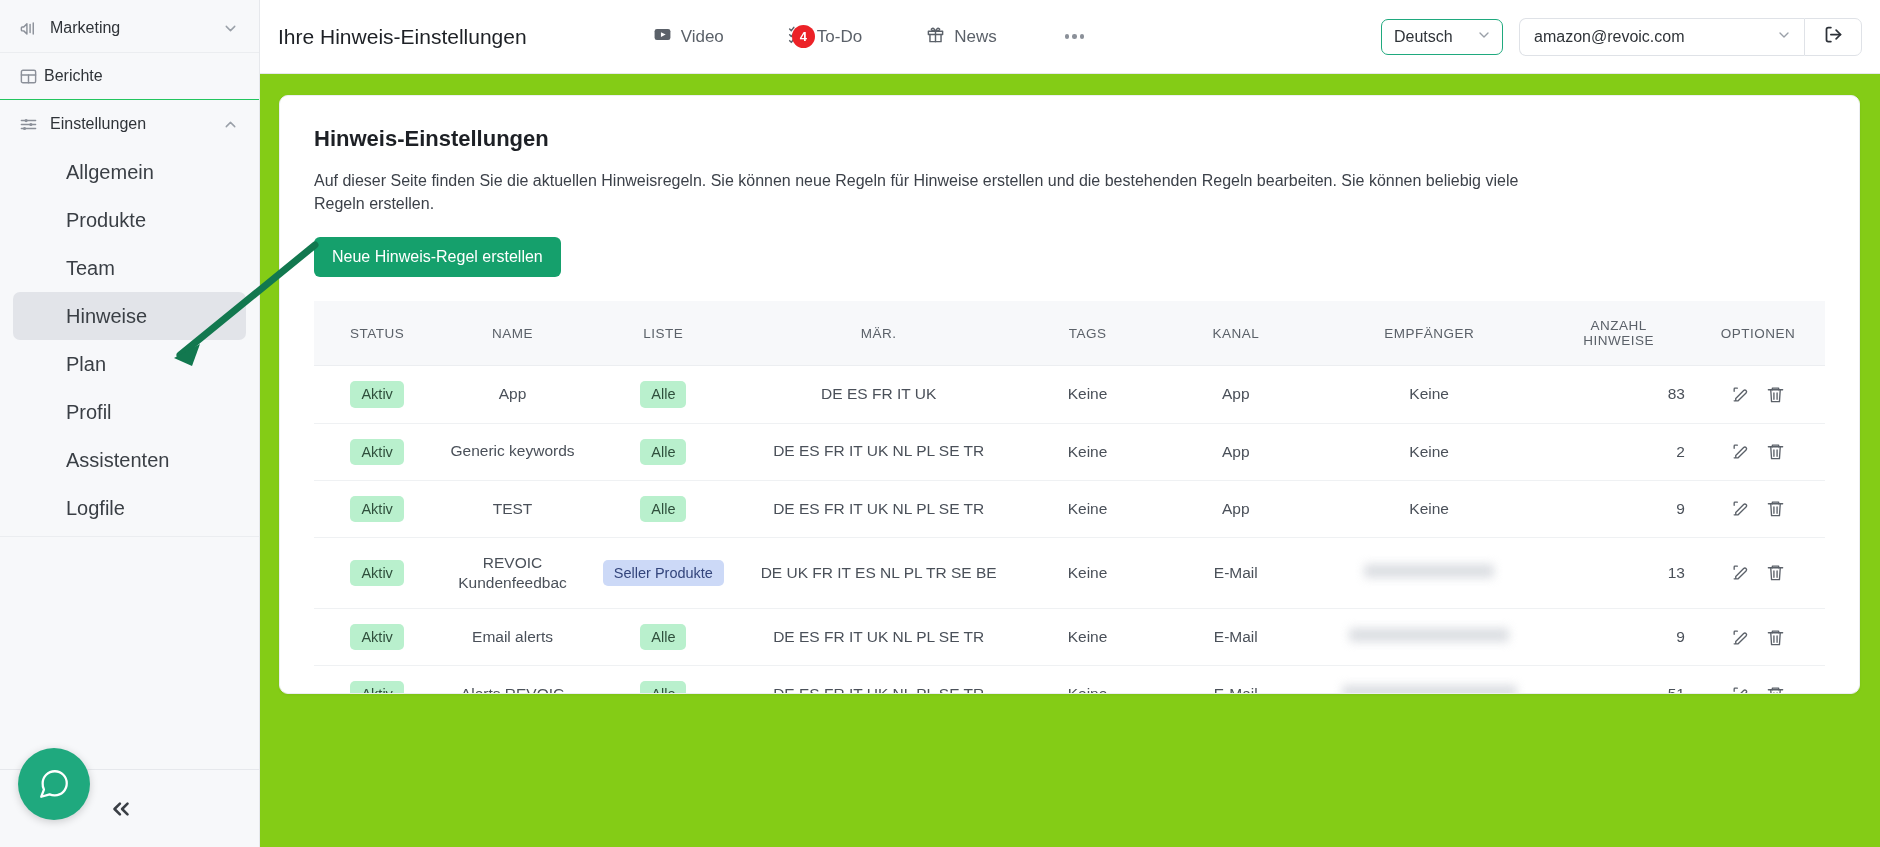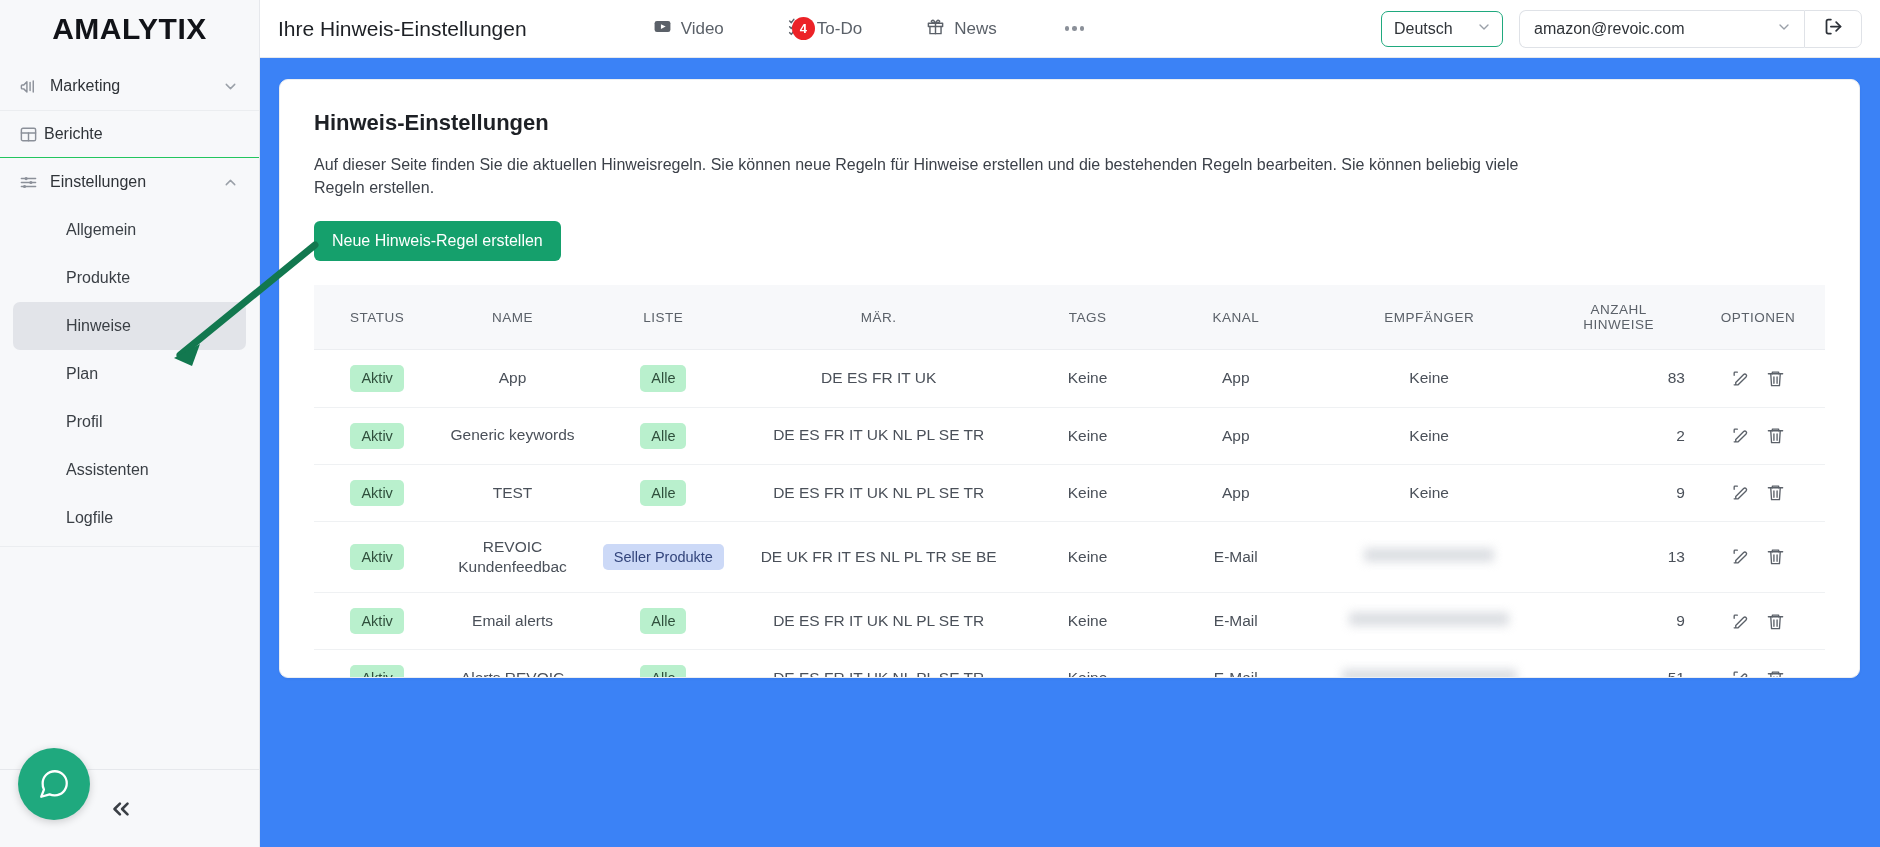--- a/index.html
+++ b/index.html
@@ -29,41 +29,41 @@
     height: 48px; display: flex; align-items: center; gap: 12px;
     padding: 0 20px 0 18px; cursor: pointer; color: #2f3338;
     font-size: 16px; position: relative;
   }
   .nav-group .ico { width: 20px; height: 20px; flex: 0 0 20px; display:flex; align-items:center; justify-content:center; color:#8b9099; }
   .nav-group .lbl { flex: 1 1 auto; }
   .nav-group .chev { color: #9aa0a8; display:flex; align-items:center; }
   .nav-group.bordered { border-top: 1px solid #ebedf0; border-bottom: 1px solid #22c55e; gap: 6px; }
   .sub-item {
     height: 48px; display: flex; align-items: center;
-    padding-left: 53px; font-size: 16px; color: #3a3f45; cursor: pointer;
+    padding-left: 53px; font-size: 20px; color: #3a3f45; cursor: pointer;
     margin: 0 13px; border-radius: 7px; text-align: center;
   }
   .sub-item.active { background: #e2e4e9; }
   .sidebar-divider { border-top: 1px solid #ebedf0; margin-top: 4px; }
   .sidebar-foot {
     height: 78px; border-top: 1px solid #e6e8ec;
     display: flex; align-items: center; padding-left: 108px;
   }
   .collapse-btn { color: #3a3f45; cursor: pointer; display:flex; align-items:center; }
   .chat-bubble {
     position: absolute; left: 18px; bottom: 27px;
     width: 72px; height: 72px; border-radius: 50%;
     background: #1fa97e; display: flex; align-items: center; justify-content: center;
     box-shadow: 0 2px 8px rgba(0,0,0,.18); cursor: pointer;
   }
 
   
   .main { flex: 1 1 auto; display: flex; flex-direction: column; min-width: 0; background:#ffffff; }
   .topbar {
-    height: 58px; display: flex; align-items: center;
+    height: 74px; display: flex; align-items: center;
     border-bottom: 1px solid #e6e8ec; padding: 0 18px 0 18px;
     background: #ffffff;
   }
   .page-title { font-size: 21px; color: #1d2025; margin-left: 0px; white-space: nowrap; }
   .topnav { display: flex; align-items: center; gap: 12px; margin-left: 100px; }
   .topnav-item {
     display: flex; align-items: center; gap: 9px; cursor: pointer;
     color: #5b6169; font-size: 17px; padding: 0 26px; position: relative;
   }
   .badge {
@@ -87,21 +87,21 @@
     justify-content: space-between; padding: 0 12px 0 14px;
     font-size: 16px; color: #2f3338; cursor: pointer; background:#fff;
   }
   .logout-btn {
     width: 58px; border: 1px solid #dfe2e7; border-radius: 0 7px 7px 0;
     display: flex; align-items: center; justify-content: center;
     cursor: pointer; background:#fff; color:#2c3138;
   }
 
   
-  .content { flex: 1 1 auto; background: #3b82f6; padding: 21px 20px 0 19px; overflow: hidden; }
+  .content { flex: 1 1 auto; background: #84cc16; padding: 21px 20px 0 19px; overflow: hidden; }
   .card {
     background: #ffffff; border-radius: 9px; border: 1px solid #eceef1;
     box-shadow: 0 1px 3px rgba(16,24,40,.05);
     padding: 30px 34px 0 34px; height: 599px; overflow: hidden;
   }
   .card-title { font-size: 22px; color: #1d2025; margin-bottom: 17px; }
   .card-desc { font-size: 16px; color: #3c4149; line-height: 1.45; max-width: 1216px; }
   .primary-btn {
     margin-top: 22px; height: 40px; background: #15a06c; color: #fff;
     border: none; border-radius: 6px; padding: 0 18px; font-size: 16px;
@@ -147,21 +147,20 @@
   .blurred.w3 { width: 175px; }
   
   .arrow-overlay { position: absolute; left: 0; top: 0; pointer-events: none; }
 </style>
 </head>
 <body>
 
 <div id="app">
 
   <aside class="sidebar">
-    <div class="brand">AMALYTIX</div>
 
     <nav class="nav">
 
       <div class="nav-group">
         <span class="ico">
           <svg width="19" height="19" viewBox="0 0 24 24" fill="none" stroke="currentColor" stroke-width="1.8" stroke-linecap="round" stroke-linejoin="round">
             <path d="M3 11v3a1 1 0 0 0 1 1h2l4 4V6L6 10H4a1 1 0 0 0-1 1z"></path>
               <path d="M14 7v10"></path>
               <path d="M18 5v14"></path>
           </svg>
@@ -202,20 +201,23 @@
               <polyline points="18 15 12 9 6 15"></polyline>
             </svg>
         </span>
       </div>
 
       <div class="sub-item">
         <span>Allgemein</span>
       </div>
       <div class="sub-item">
         <span>Produkte</span>
+      </div>
+      <div class="sub-item">
+        <span>Team</span>
       </div>
       <div class="sub-item active">
         <span>Hinweise</span>
       </div>
       <div class="sub-item">
         <span>Plan</span>
       </div>
       <div class="sub-item">
         <span>Profil</span>
       </div>

